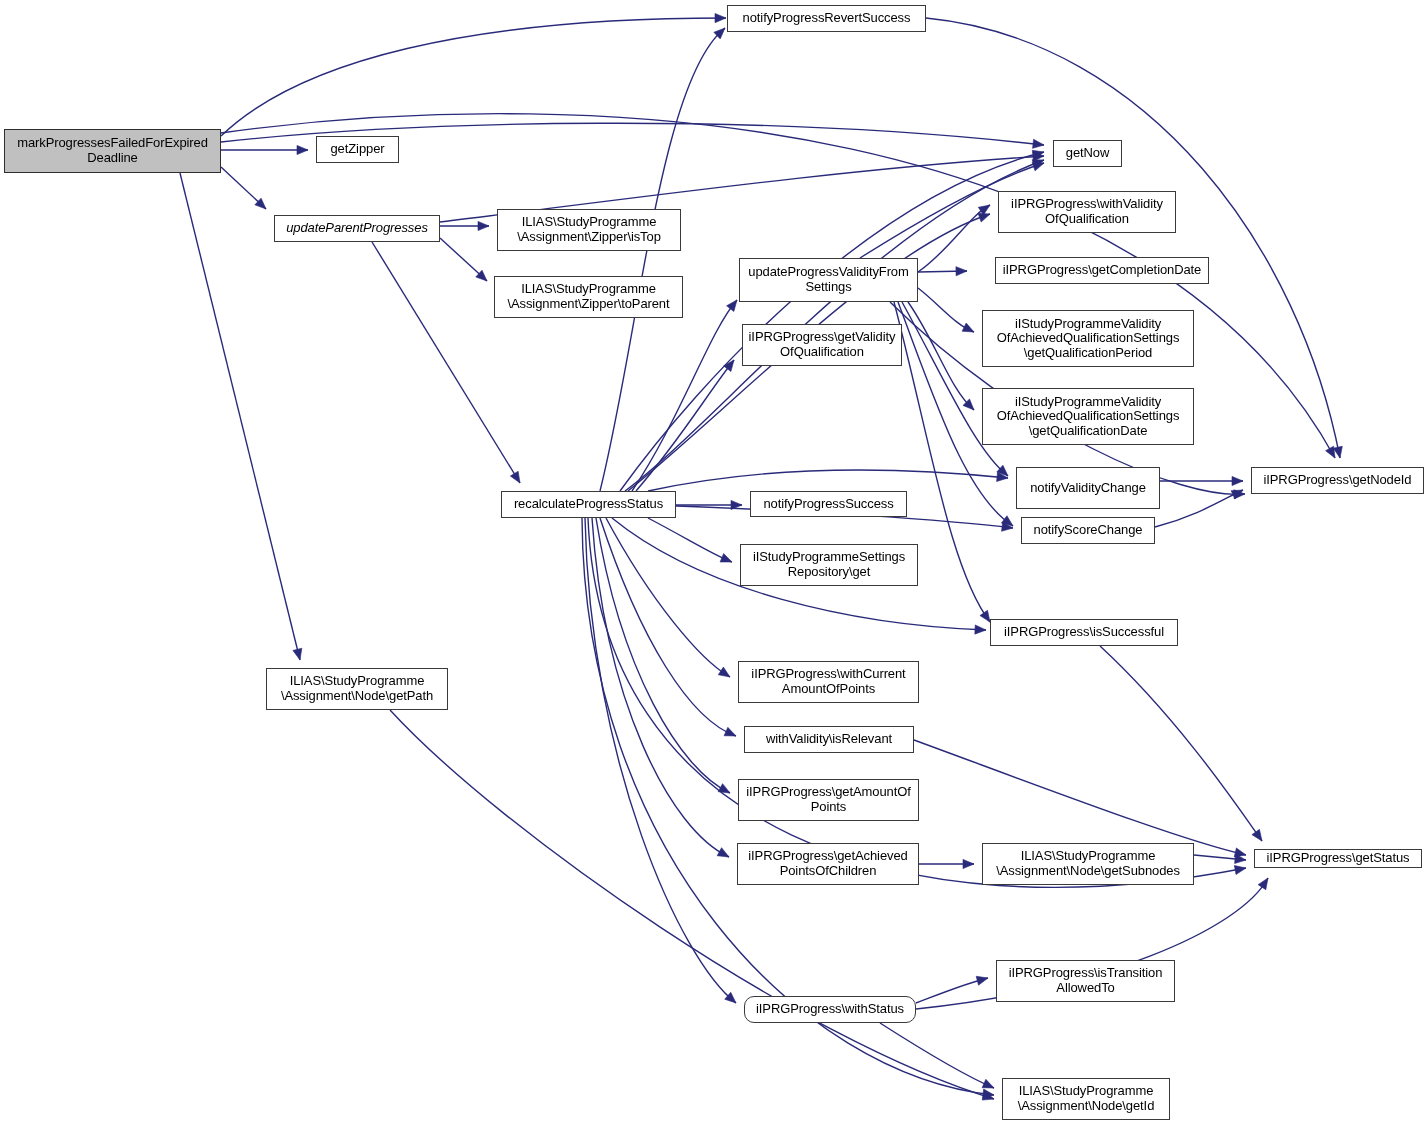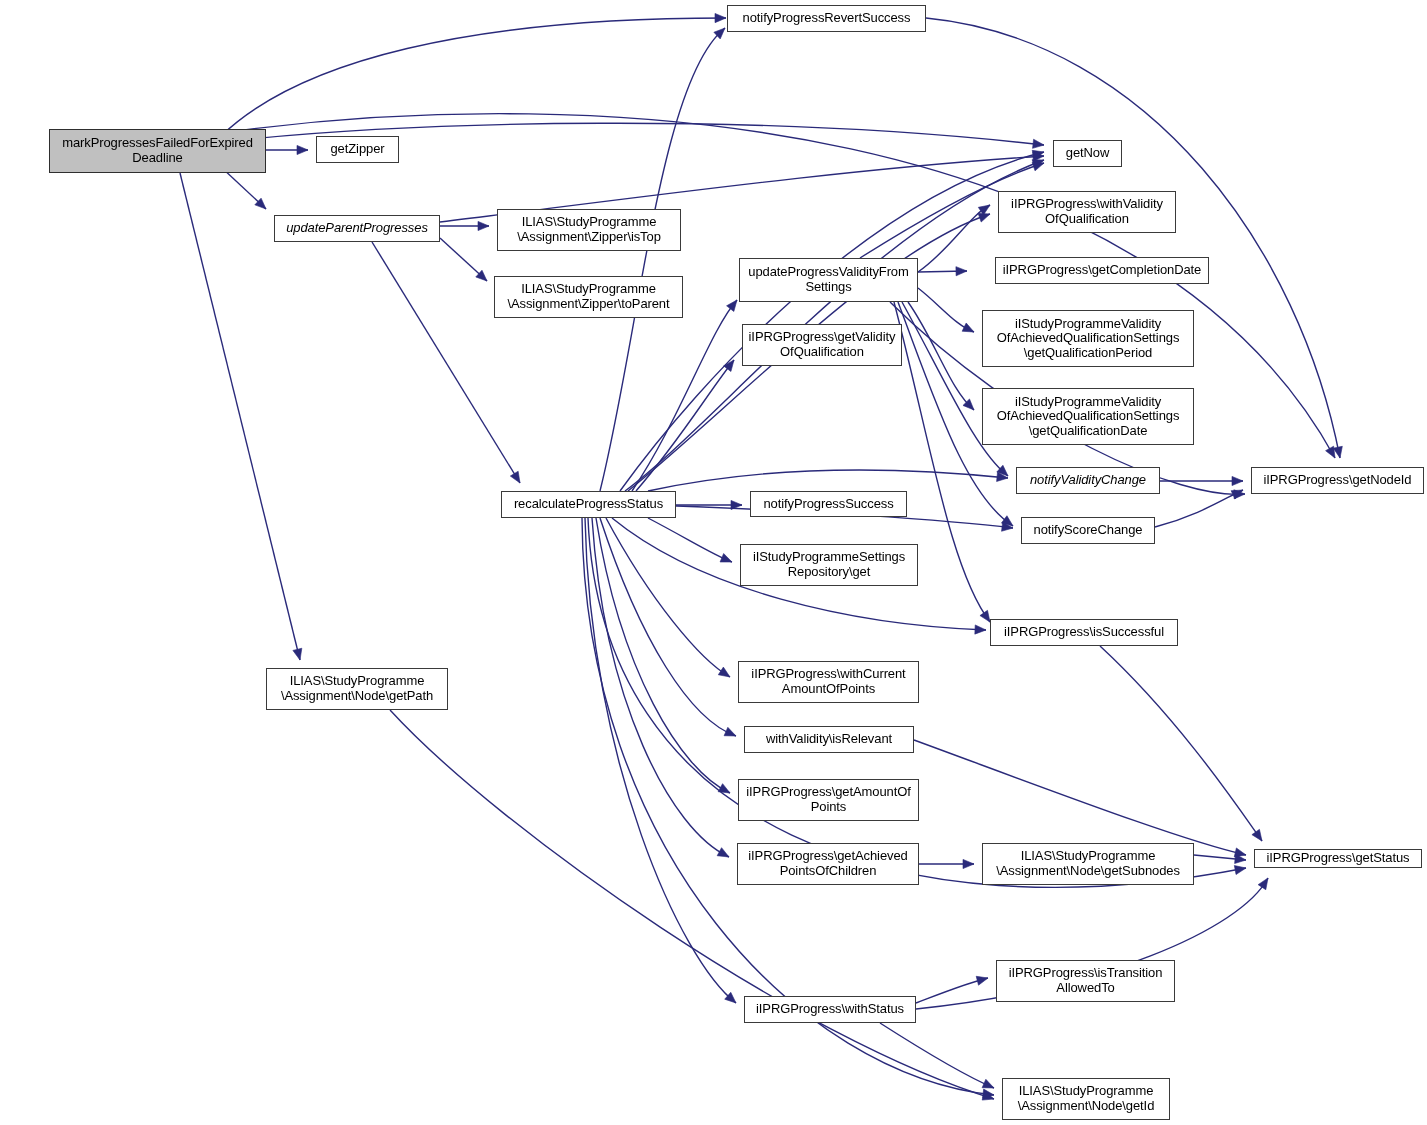--- a/index.html
+++ b/index.html
@@ -151,21 +151,21 @@
       <path d="M 916 1003 C 950 990 970 982 988 978" class="edge-path"></path>
       <polygon points="988,978 978.4974257991972,985.2014639871512 976.1997385783071,976.2930054541076" class="edge-head"></polygon>
       <path d="M 916 1009 C 1100 990 1240 930 1268 878" class="edge-path"></path>
       <polygon points="1268,878 1265.7999590916968,889.7183539800517 1258.1129044241263,884.6637332684868" class="edge-head"></polygon>
       <path d="M 880 1023 C 930 1055 970 1078 994 1088" class="edge-path"></path>
       <polygon points="994,1088 982.0806005833982,1087.7034910667194 985.8399962457405,1079.306649740723" class="edge-head"></polygon>
       <path d="M 390 710 C 500 830 800 1040 994 1099" class="edge-path"></path>
       <polygon points="994,1099 982.1261774194576,1100.0827452728136 984.8901500559222,1091.307754944336" class="edge-head"></polygon>
     </svg>
   <div id="node-layer">
-      <div class="node root" style="left: 4px; top: 129px; width: 217px; height: 44px; margin-left: 45px;">markProgressesFailedForExpired
+      <div class="node root" style="left: 4px; top: 129px; width: 217px; height: 44px;">markProgressesFailedForExpired
 Deadline</div>
       <div class="node" style="left: 727px; top: 5px; width: 199px; height: 27px;">notifyProgressRevertSuccess</div>
       <div class="node" style="left: 316px; top: 136px; width: 83px; height: 27px;">getZipper</div>
       <div class="node" style="left: 1053px; top: 140px; width: 69px; height: 27px;">getNow</div>
       <div class="node" style="left: 998px; top: 191px; width: 178px; height: 42px;">iIPRGProgress\withValidity
 OfQualification</div>
       <div class="node" style="left: 274px; top: 215px; width: 166px; height: 27px; font-style: italic;">updateParentProgresses</div>
       <div class="node" style="left: 497px; top: 209px; width: 184px; height: 42px;">ILIAS\StudyProgramme
 \Assignment\Zipper\isTop</div>
       <div class="node" style="left: 975px; top: 257px; width: 214px; height: 27px; margin-left: 20px;">iIPRGProgress\getCompletionDate</div>
@@ -174,21 +174,21 @@
       <div class="node" style="left: 494px; top: 276px; width: 189px; height: 42px;">ILIAS\StudyProgramme
 \Assignment\Zipper\toParent</div>
       <div class="node" style="left: 982px; top: 310px; width: 212px; height: 57px;">iIStudyProgrammeValidity
 OfAchievedQualificationSettings
 \getQualificationPeriod</div>
       <div class="node" style="left: 742px; top: 324px; width: 160px; height: 42px;">iIPRGProgress\getValidity
 OfQualification</div>
       <div class="node" style="left: 982px; top: 388px; width: 212px; height: 57px;">iIStudyProgrammeValidity
 OfAchievedQualificationSettings
 \getQualificationDate</div>
-      <div class="node" style="left: 1016px; top: 467px; width: 144px; height: 27px; font-style: italic;">notifyValidityChange</div>
+      <div class="node" style="left: 1016px; top: 467px; width: 144px; height: 42px;">notifyValidityChange</div>
       <div class="node" style="left: 1251px; top: 467px; width: 173px; height: 27px;">iIPRGProgress\getNodeId</div>
       <div class="node" style="left: 501px; top: 491px; width: 175px; height: 27px;">recalculateProgressStatus</div>
       <div class="node" style="left: 750px; top: 491px; width: 157px; height: 26px;">notifyProgressSuccess</div>
       <div class="node" style="left: 1021px; top: 517px; width: 134px; height: 27px;">notifyScoreChange</div>
       <div class="node" style="left: 740px; top: 544px; width: 178px; height: 42px;">iIStudyProgrammeSettings
 Repository\get</div>
       <div class="node" style="left: 990px; top: 619px; width: 188px; height: 27px;">iIPRGProgress\isSuccessful</div>
       <div class="node" style="left: 266px; top: 668px; width: 182px; height: 42px;">ILIAS\StudyProgramme
 \Assignment\Node\getPath</div>
       <div class="node" style="left: 738px; top: 661px; width: 181px; height: 42px;">iIPRGProgress\withCurrent
@@ -196,17 +196,17 @@
       <div class="node" style="left: 744px; top: 726px; width: 170px; height: 27px;">withValidity\isRelevant</div>
       <div class="node" style="left: 738px; top: 779px; width: 181px; height: 42px;">iIPRGProgress\getAmountOf
 Points</div>
       <div class="node" style="left: 737px; top: 843px; width: 182px; height: 42px;">iIPRGProgress\getAchieved
 PointsOfChildren</div>
       <div class="node" style="left: 982px; top: 843px; width: 212px; height: 42px;">ILIAS\StudyProgramme
 \Assignment\Node\getSubnodes</div>
       <div class="node" style="left: 1254px; top: 849px; width: 168px; height: 19px;">iIPRGProgress\getStatus</div>
       <div class="node" style="left: 996px; top: 960px; width: 179px; height: 42px;">iIPRGProgress\isTransition
 AllowedTo</div>
-      <div class="node" style="left: 744px; top: 996px; width: 172px; height: 27px;">iIPRGProgress\withStatus</div>
+      <div class="node" style="left: 744px; top: 996px; width: 172px; height: 27px; border-radius: 10px;">iIPRGProgress\withStatus</div>
       <div class="node" style="left: 1002px; top: 1078px; width: 168px; height: 42px;">ILIAS\StudyProgramme
 \Assignment\Node\getId</div>
     </div>
 </div>
 
 </body></html>

